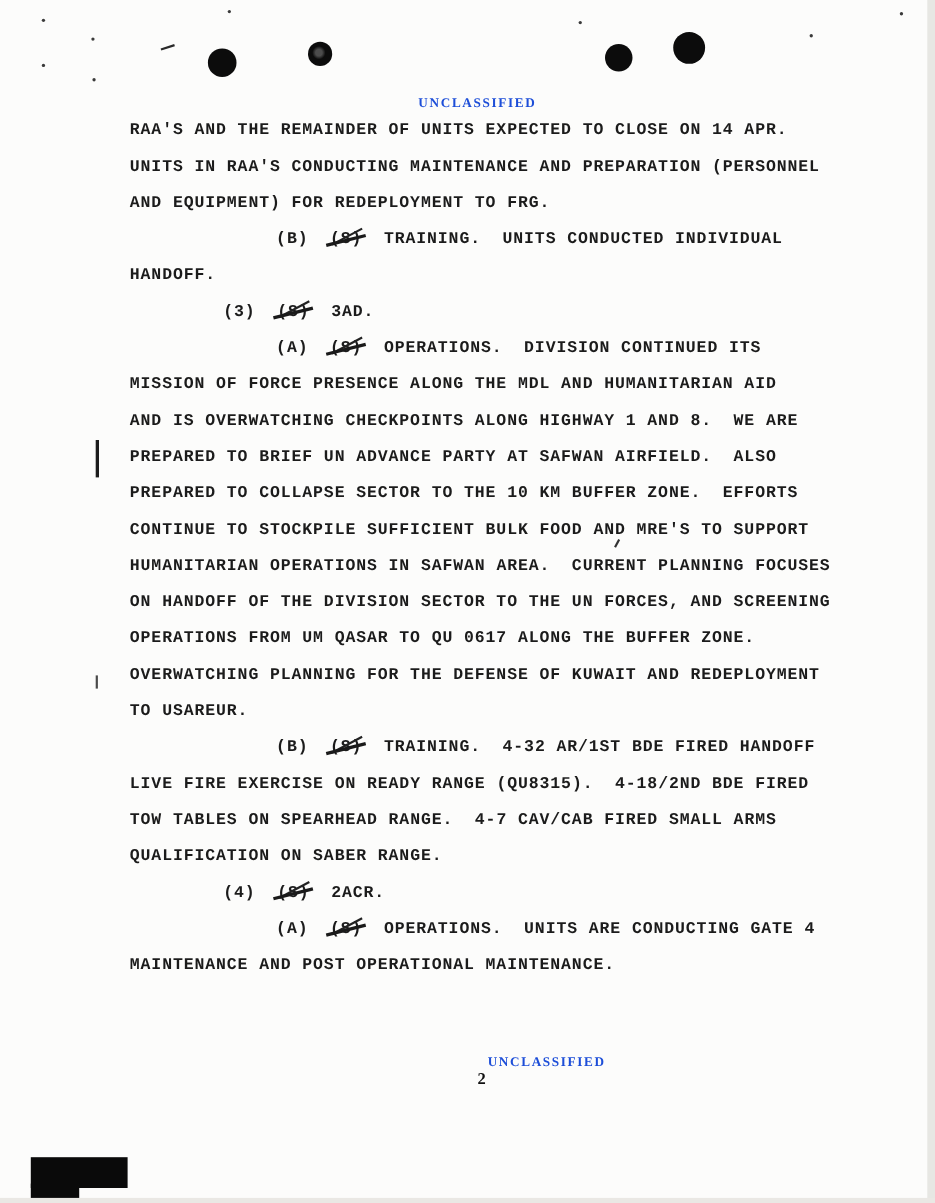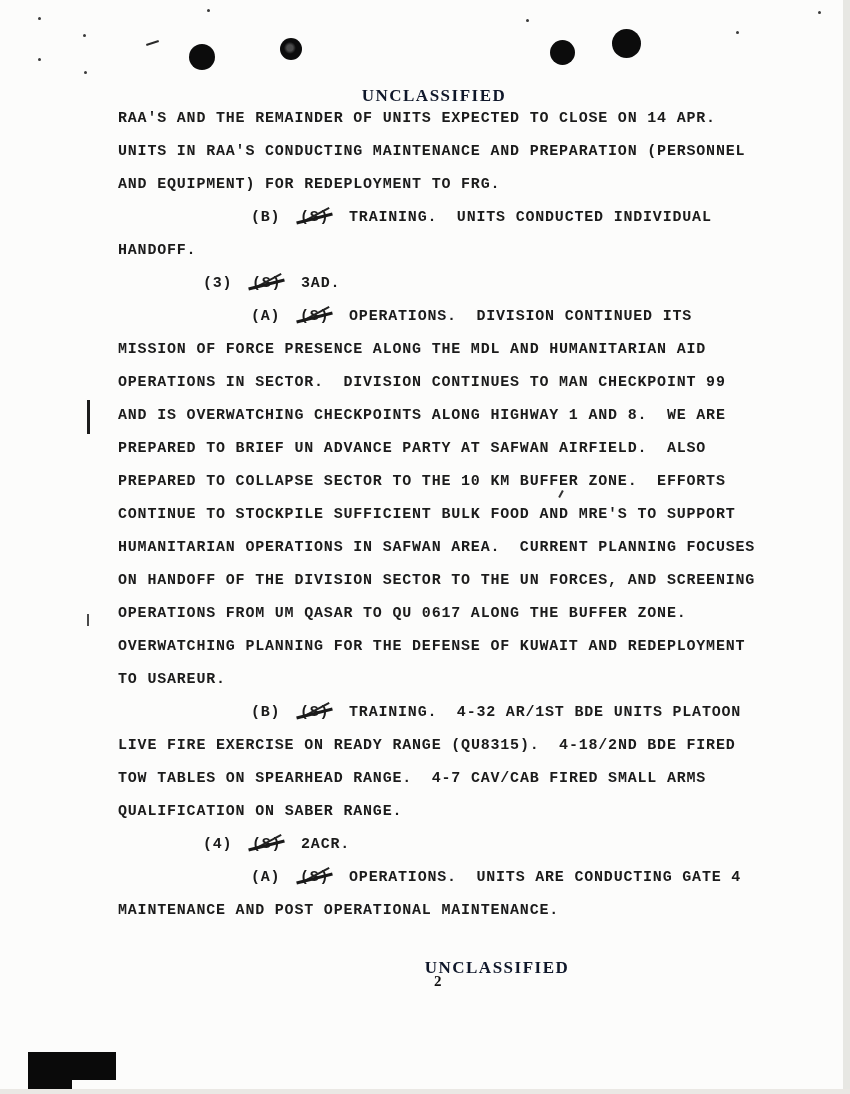--- a/index.html
+++ b/index.html
@@ -7,22 +7,22 @@
   body { font-family:"Liberation Mono", monospace; background:#efefec; }
   .page {
     position:relative; width:850px; height:1094px;
     background:var(--paper,#fcfcfb); overflow:hidden; color:var(--ink,#1b1b1b);
   }
   .edge-right { position:absolute; right:0; top:0; width:7px; height:100%; background:#e7e7e3; }
   .edge-bottom { position:absolute; left:0; bottom:0; width:100%; height:5px; background:#eae8e4; }
 
   .classification {
     position:absolute; transform:translateX(-50%);
-    font-family:"Liberation Serif", serif; font-weight:bold; font-size:17px;
-    letter-spacing:1.5px; color:#0f172a;
+    font-family:"Liberation Serif", serif; font-weight:bold; font-size:12px;
+    letter-spacing:1.5px; color:#1d4ed8;
   }
   .classification.header { top:86px; left:434px; }
   .classification.footer { top:958px; left:497px; }
   .page-number {
     position:absolute; top:973px; left:434px;
     font-family:"Liberation Serif", serif; font-weight:bold; font-size:15px; color:#101010;
   }
 
   .doc-body { position:absolute; left:118px; top:102px; width:700px; }
   .line {
@@ -92,31 +92,30 @@
 
   <div class="doc-body">
       <div class="line ind0"><span>RAA'S AND THE REMAINDER OF UNITS EXPECTED TO CLOSE ON 14 APR.</span></div>
       <div class="line ind0"><span>UNITS IN RAA'S CONDUCTING MAINTENANCE AND PREPARATION (PERSONNEL</span></div>
       <div class="line ind0"><span>AND EQUIPMENT) FOR REDEPLOYMENT TO FRG.</span></div>
       <div class="line ind2"><span>(B)  </span><span class="strike">(S)</span><span>  TRAINING.  UNITS CONDUCTED INDIVIDUAL</span></div>
       <div class="line ind0"><span>HANDOFF.</span></div>
       <div class="line ind1"><span>(3)  </span><span class="strike">(S)</span><span>  </span><span class="u">3AD.</span></div>
       <div class="line ind2"><span>(A)  </span><span class="strike">(S)</span><span>  OPERATIONS.  DIVISION CONTINUED ITS</span></div>
       <div class="line ind0"><span>MISSION OF FORCE PRESENCE ALONG THE MDL AND HUMANITARIAN AID</span></div>
-      <div class="line ind0"><span>OPERATIONS IN SECTOR.  DIVISION CONTINUES TO MAN CH</span><span class="u">ECKPOINT 99 </span></div>
       <div class="line ind0"><span>AND IS OVERWATCHING CHECKPOINTS ALONG HIGHWAY 1 AND 8.  WE ARE</span></div>
       <div class="line ind0"><span>PREPARED TO BRIEF UN ADVANCE PARTY AT SAFWAN AIRFIELD.  ALSO</span></div>
       <div class="line ind0"><span>PREPARED TO COLLAPSE SECTOR TO THE 10 KM BUFFER ZONE.  EFFORTS</span></div>
       <div class="line ind0"><span>CONTINUE TO STOCKPILE SUFFICIENT BULK FOOD AND MRE'S TO SUPPORT</span></div>
       <div class="line ind0"><span>HUMANITARIAN OPERATIONS IN </span><span class="u">SAFWAN</span><span> AREA.  CURRENT PLANNING FOCUSES</span></div>
       <div class="line ind0"><span>ON HANDOFF OF THE DIVISION SECTOR TO THE UN FORCES, AND SCREENING</span></div>
       <div class="line ind0"><span>OPERATIONS FROM UM QASAR TO QU 0617 ALONG THE BUFFER ZONE.</span></div>
       <div class="line ind0"><span>OVERWATCHING PLANNING FOR THE DEFENSE OF KUWAIT AND REDEPLOYMENT</span></div>
       <div class="line ind0"><span>TO USAREUR.</span></div>
-      <div class="line ind2"><span>(B)  </span><span class="strike">(S)</span><span>  TRAINING.  4-</span><span class="u">32 AR/1ST BDE</span><span> UNITS PLATOON</span></div>
+      <div class="line ind2"><span>(B)  </span><span class="strike">(S)</span><span>  TRAINING.  4-</span><span class="u">32 AR/1ST BDE</span><span> FIRED HANDOFF</span></div>
       <div class="line ind0"><span>LIVE FIRE EXERCISE ON </span><span class="u">READY RANGE</span><span> (</span><span class="u">QU8315</span><span>).  4-</span><span class="u">18/2ND BDE</span><span> FIRED</span></div>
       <div class="line ind0"><span>TOW TABLES ON </span><span class="u">SPEARHEAD RANGE.  </span><span class="u">4-7 CAV/CAB </span><span>FIRED SMALL ARMS</span></div>
       <div class="line ind0"><span>QUALIFICATION ON</span><span class="u"> SABER RANGE.  </span></div>
       <div class="line ind1"><span>(4)  </span><span class="strike">(S)</span><span>  2ACR.</span></div>
       <div class="line ind2"><span>(A)  </span><span class="strike">(S)</span><span>  OPERATIONS.  UNITS ARE CONDUCTING GATE 4</span></div>
       <div class="line ind0"><span>MAINTENANCE AND POST OPERATIONAL MAINTENANCE.</span></div>
     </div>
 
   <div class="classification footer">UNCLASSIFIED</div>
 

